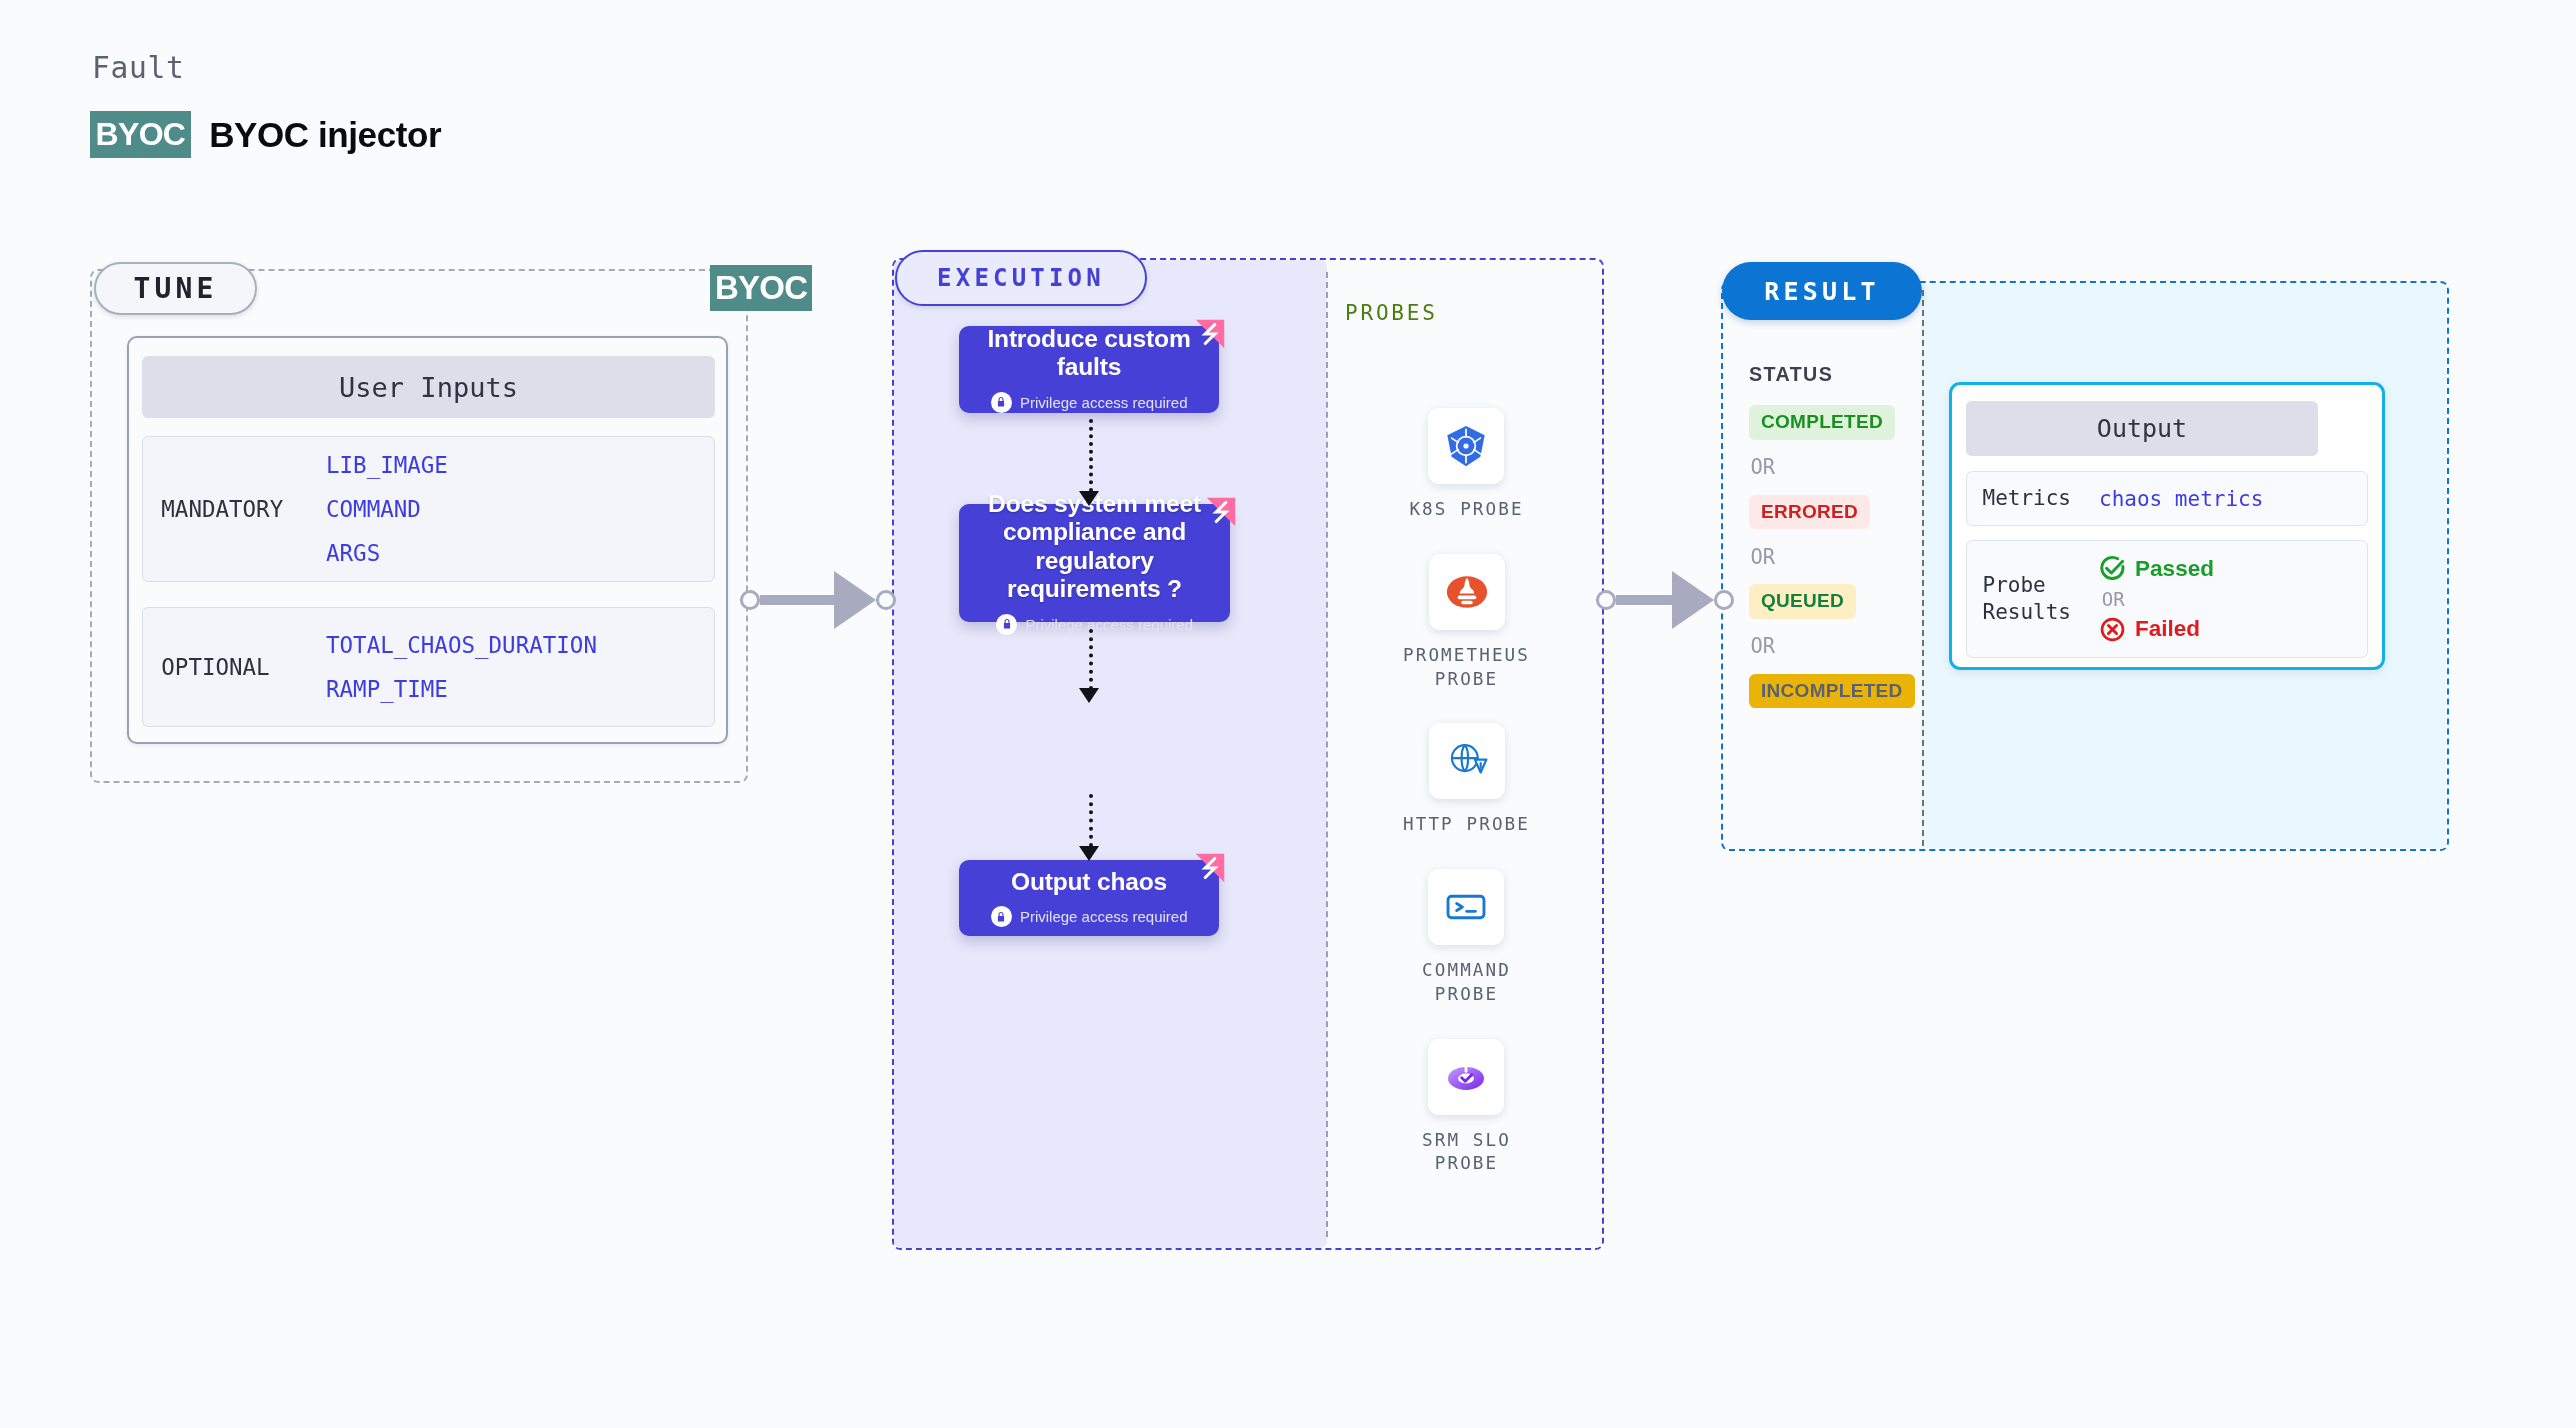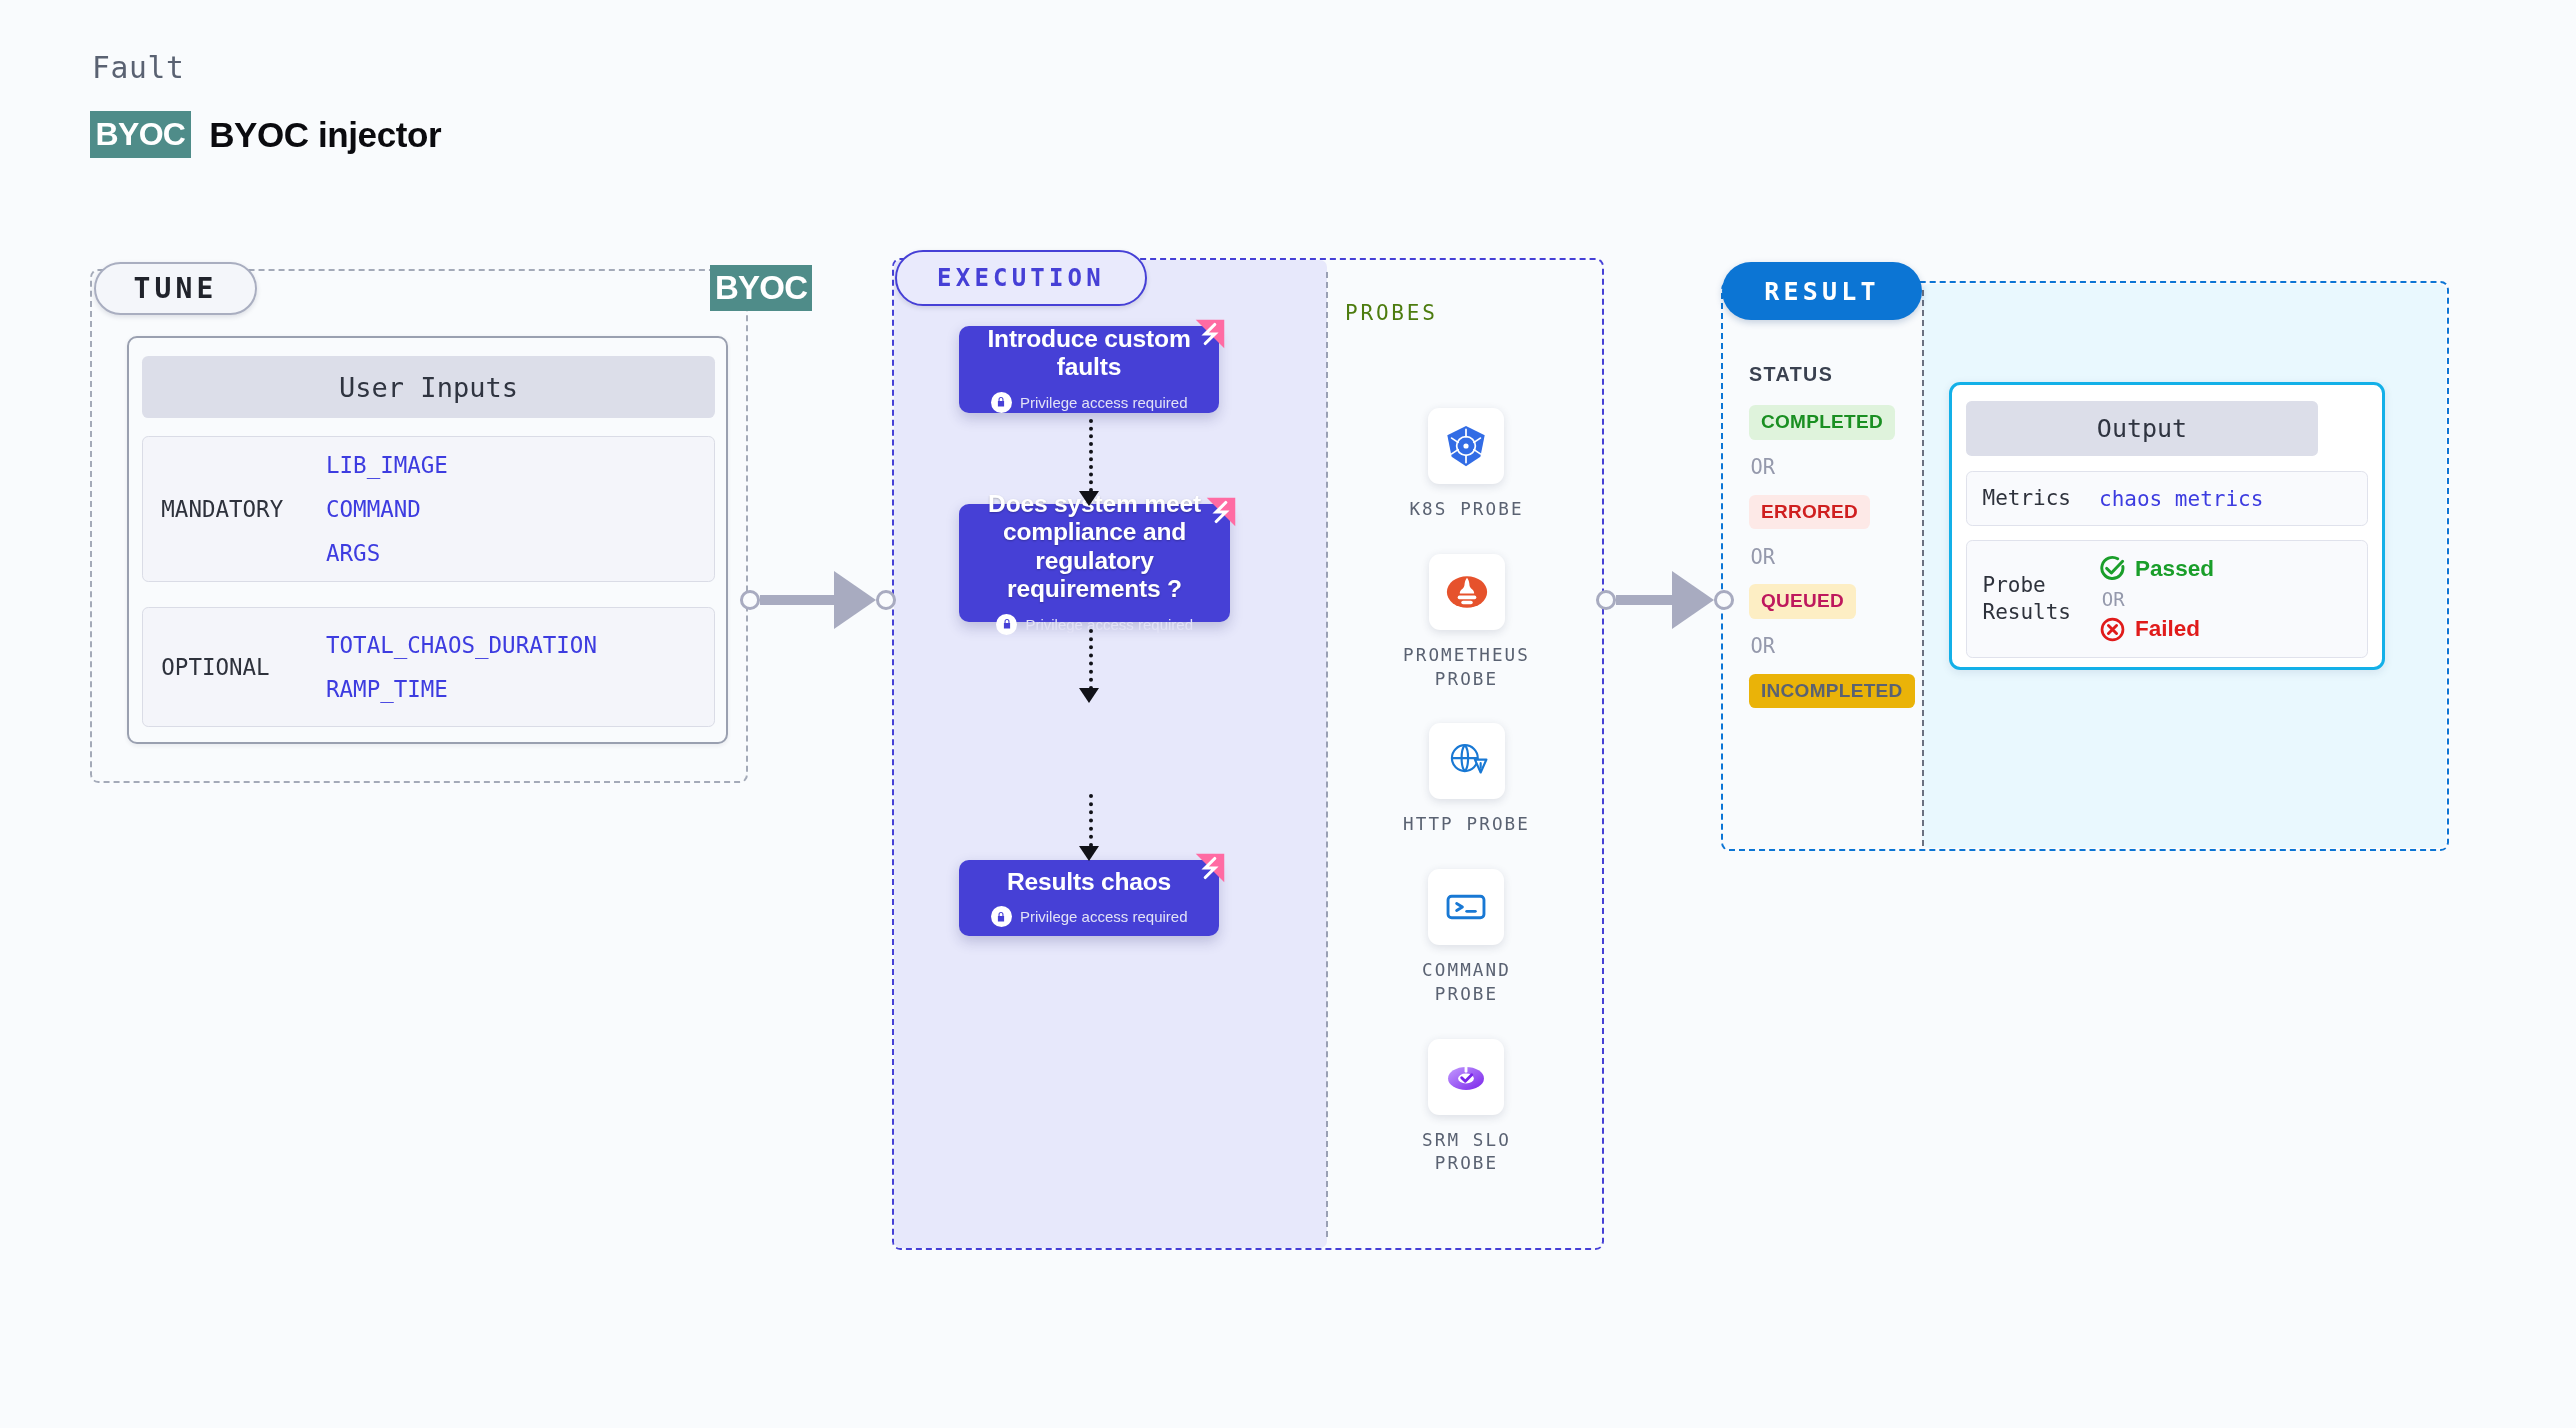--- a/index.html
+++ b/index.html
@@ -345,21 +345,21 @@
 
 
   <div class="dotted-conn" id="conn-3"></div>
   <div class="conn-head" id="head-3"></div>
 
   <div class="task" id="task-3">
     <svg class="hlogo" viewBox="0 0 48 48">
       <path d="M6 6 L42 6 L42 42 Z" fill="#ff6ba3"></path>
       <path d="M30 12 L18 24 L30 24 L18 36" stroke="#ffffff" stroke-width="4" fill="none" stroke-linecap="round"></path>
     </svg>
-    <span class="task-title">Results chaos</span>
+    <span class="task-title">Output chaos</span>
     <span class="task-sub">
       <span class="lock-badge">
         <svg viewBox="0 0 24 24">
             <path fill="#4640d6" d="M7 10V7a5 5 0 0 1 10 0v3h1.2v11H5.8V10H7zm2.2 0h5.6V7a2.8 2.8 0 0 0-5.6 0v3z"></path>
           </svg>
       </span>
       <span class="task-sub-text">Privilege access required</span>
     </span>
   </div>
 
@@ -450,21 +450,21 @@
   <div id="result-right-bg"></div>
   <div id="result-divider"></div>
   <div class="pill" id="pill-result">RESULT</div>
 
   <div id="status-title">STATUS</div>
   <div id="status-list">
     <span class="status-badge" style="background:#dff3dc;color:#1a8f22">COMPLETED</span>
     <span class="or-text">OR</span>
     <span class="status-badge" style="background:#fde9e7;color:#cf1f1f">ERRORED</span>
     <span class="or-text">OR</span>
-    <span class="status-badge" style="background:#fdeec4;color:#be185d">QUEUED</span>
+    <span class="status-badge" style="background:#fdeec4;color:#15803d">QUEUED</span>
     <span class="or-text">OR</span>
     <span class="status-badge" style="background:#eab308;color:#5a6272">INCOMPLETED</span>
   </div>
 
   <div id="output-card"></div>
   <div id="output-head">Output</div>
 
   <div class="out-row" id="out-metrics">
     <span class="out-label">Metrics</span>
     <span class="out-metric-value">chaos metrics</span>

